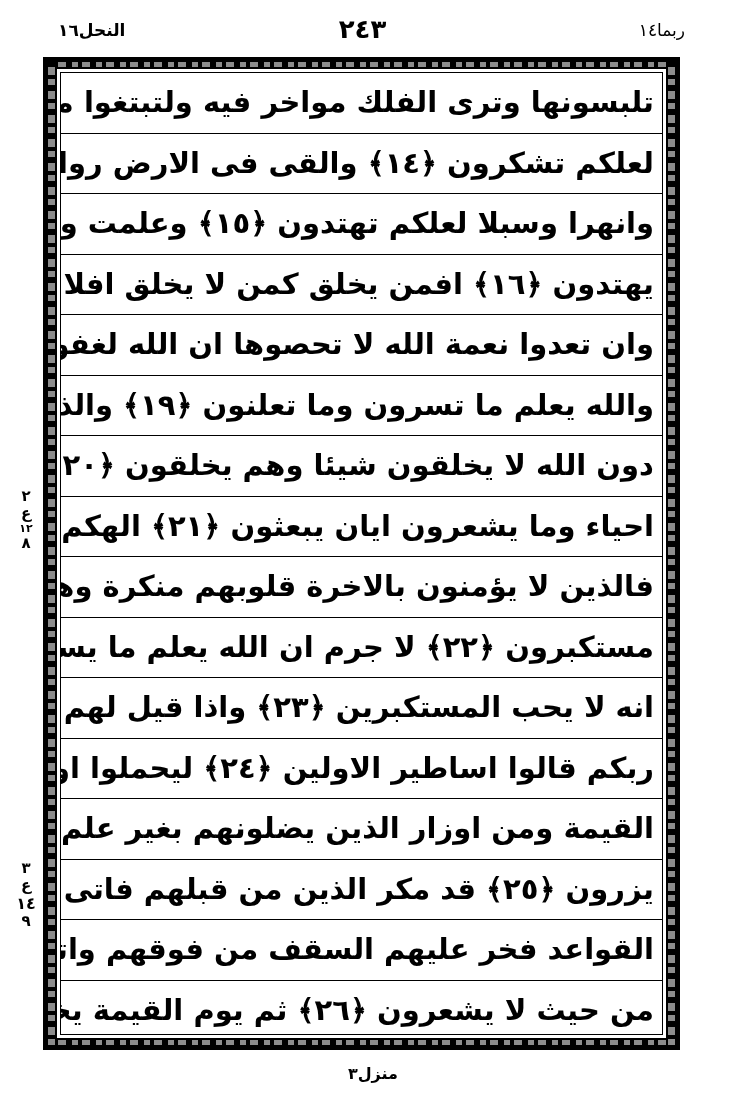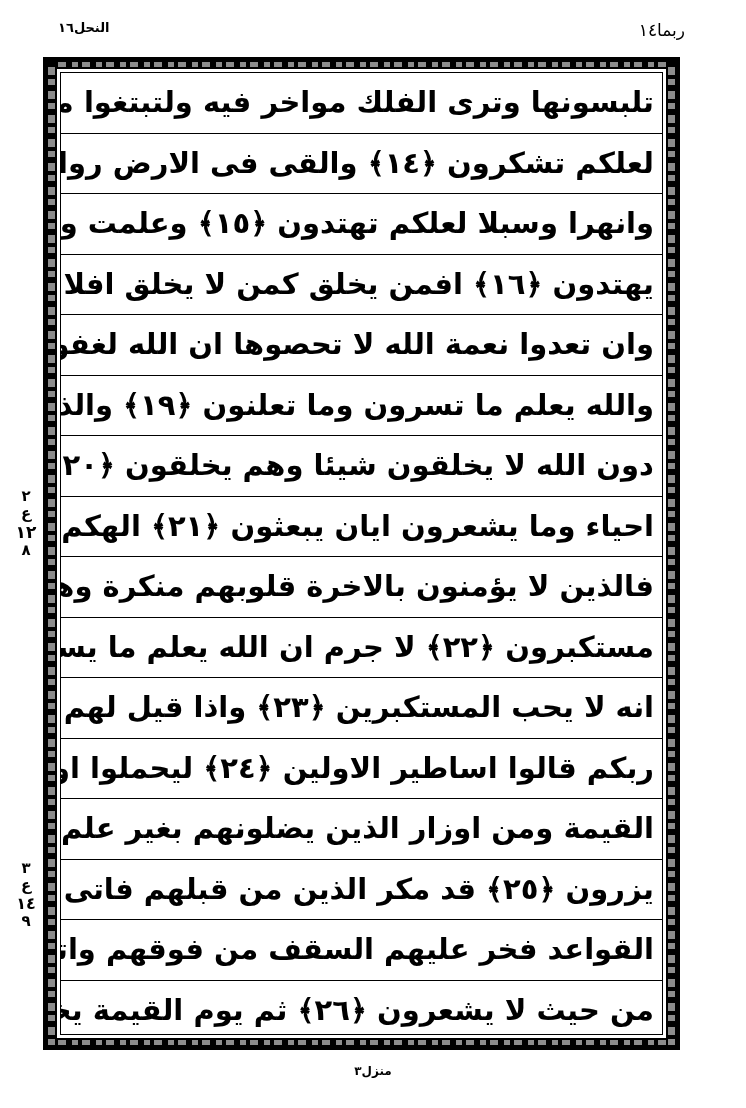--- a/index.html
+++ b/index.html
@@ -1,18 +1,18 @@
 <!DOCTYPE html>
 <html><head>
 <meta charset="utf-8">
 <style>
   html, body { margin:0; padding:0; background:#ffffff; }
   body { width:746px; height:1108px; position:relative; overflow:hidden; font-family:"DejaVu Sans", sans-serif; color:#000; }
   .header { position:absolute; top:14px; left:40px; width:645px; height:34px; }
-  .hdr-left { position:absolute; left:18px; top:6px; font-size:13px; font-weight:bold; direction:rtl; }
+  .hdr-left { position:absolute; left:18px; top:6px; font-size:17px; font-weight:bold; direction:rtl; }
   .hdr-center { position:absolute; left:0; right:0; top:0; text-align:center; font-size:26px; font-weight:bold; letter-spacing:2px; }
   .hdr-right { position:absolute; right:0px; top:6px; font-size:17px; font-weight:normal; direction:rtl; }
 
   .frame { position:absolute; left:43px; top:57px; width:637px; height:993px; box-sizing:border-box;
            border:3px solid #000; }
   .border-band { position:absolute; background:#000; }
   .band-top { left:0; right:0; top:0; height:9px; }
   .band-bottom { left:0; right:0; bottom:0; height:9px; }
   .band-left { left:0; top:0; bottom:0; width:11px; }
   .band-right { right:0; top:0; bottom:0; width:11px; }
@@ -23,34 +23,35 @@
 
   .text-area { position:absolute; left:14px; right:14px; top:12px; bottom:12px; border:1px solid #000; box-sizing:border-box; }
   .line { position:relative; height:60.5px; border-bottom:1px solid #000; box-sizing:border-box;
           display:flex; align-items:center; justify-content:center; overflow:hidden; }
   .line:last-child { border-bottom:none; }
   .line-text { direction:rtl; unicode-bidi:isolate; font-family:"DejaVu Sans", sans-serif; font-weight:bold;
                font-size:29px; white-space:nowrap; line-height:1; letter-spacing:0; width:100%; text-align:justify;
                text-align-last:justify; padding:0 8px; box-sizing:border-box; }
 
   .margin-marker { position:absolute; left:10px; width:32px; text-align:center; font-weight:bold; font-size:15px; line-height:1.15; direction:rtl; }
-  .footer { position:absolute; left:0; right:0; top:1064px; text-align:center; font-size:12px; font-weight:bold; direction:rtl; }
+  .footer { position:absolute; left:0; right:0; top:1064px; text-align:center; font-size:16px; font-weight:bold; direction:rtl; }
 </style>
 </head>
 <body>
 
 <div class="header">
   <span class="hdr-left">النحل١٦</span>
+  <span class="hdr-center">٢٤٣</span>
   <span class="hdr-right">ربما١٤</span>
 </div>
 
 <div class="margin-marker" style="top:488px;">
   <div>٢</div>
   <div>ع</div>
-  <div style="font-size:17px;">١٢</div>
+  <div style="font-size:11px;">١٢</div>
   <div>٨</div>
 </div>
 <div class="margin-marker" style="top:860px;">
   <div>٣</div>
   <div>ع</div>
   <div style="font-size:16px;">١٤</div>
   <div>٩</div>
 </div>
 
 <div class="frame">

